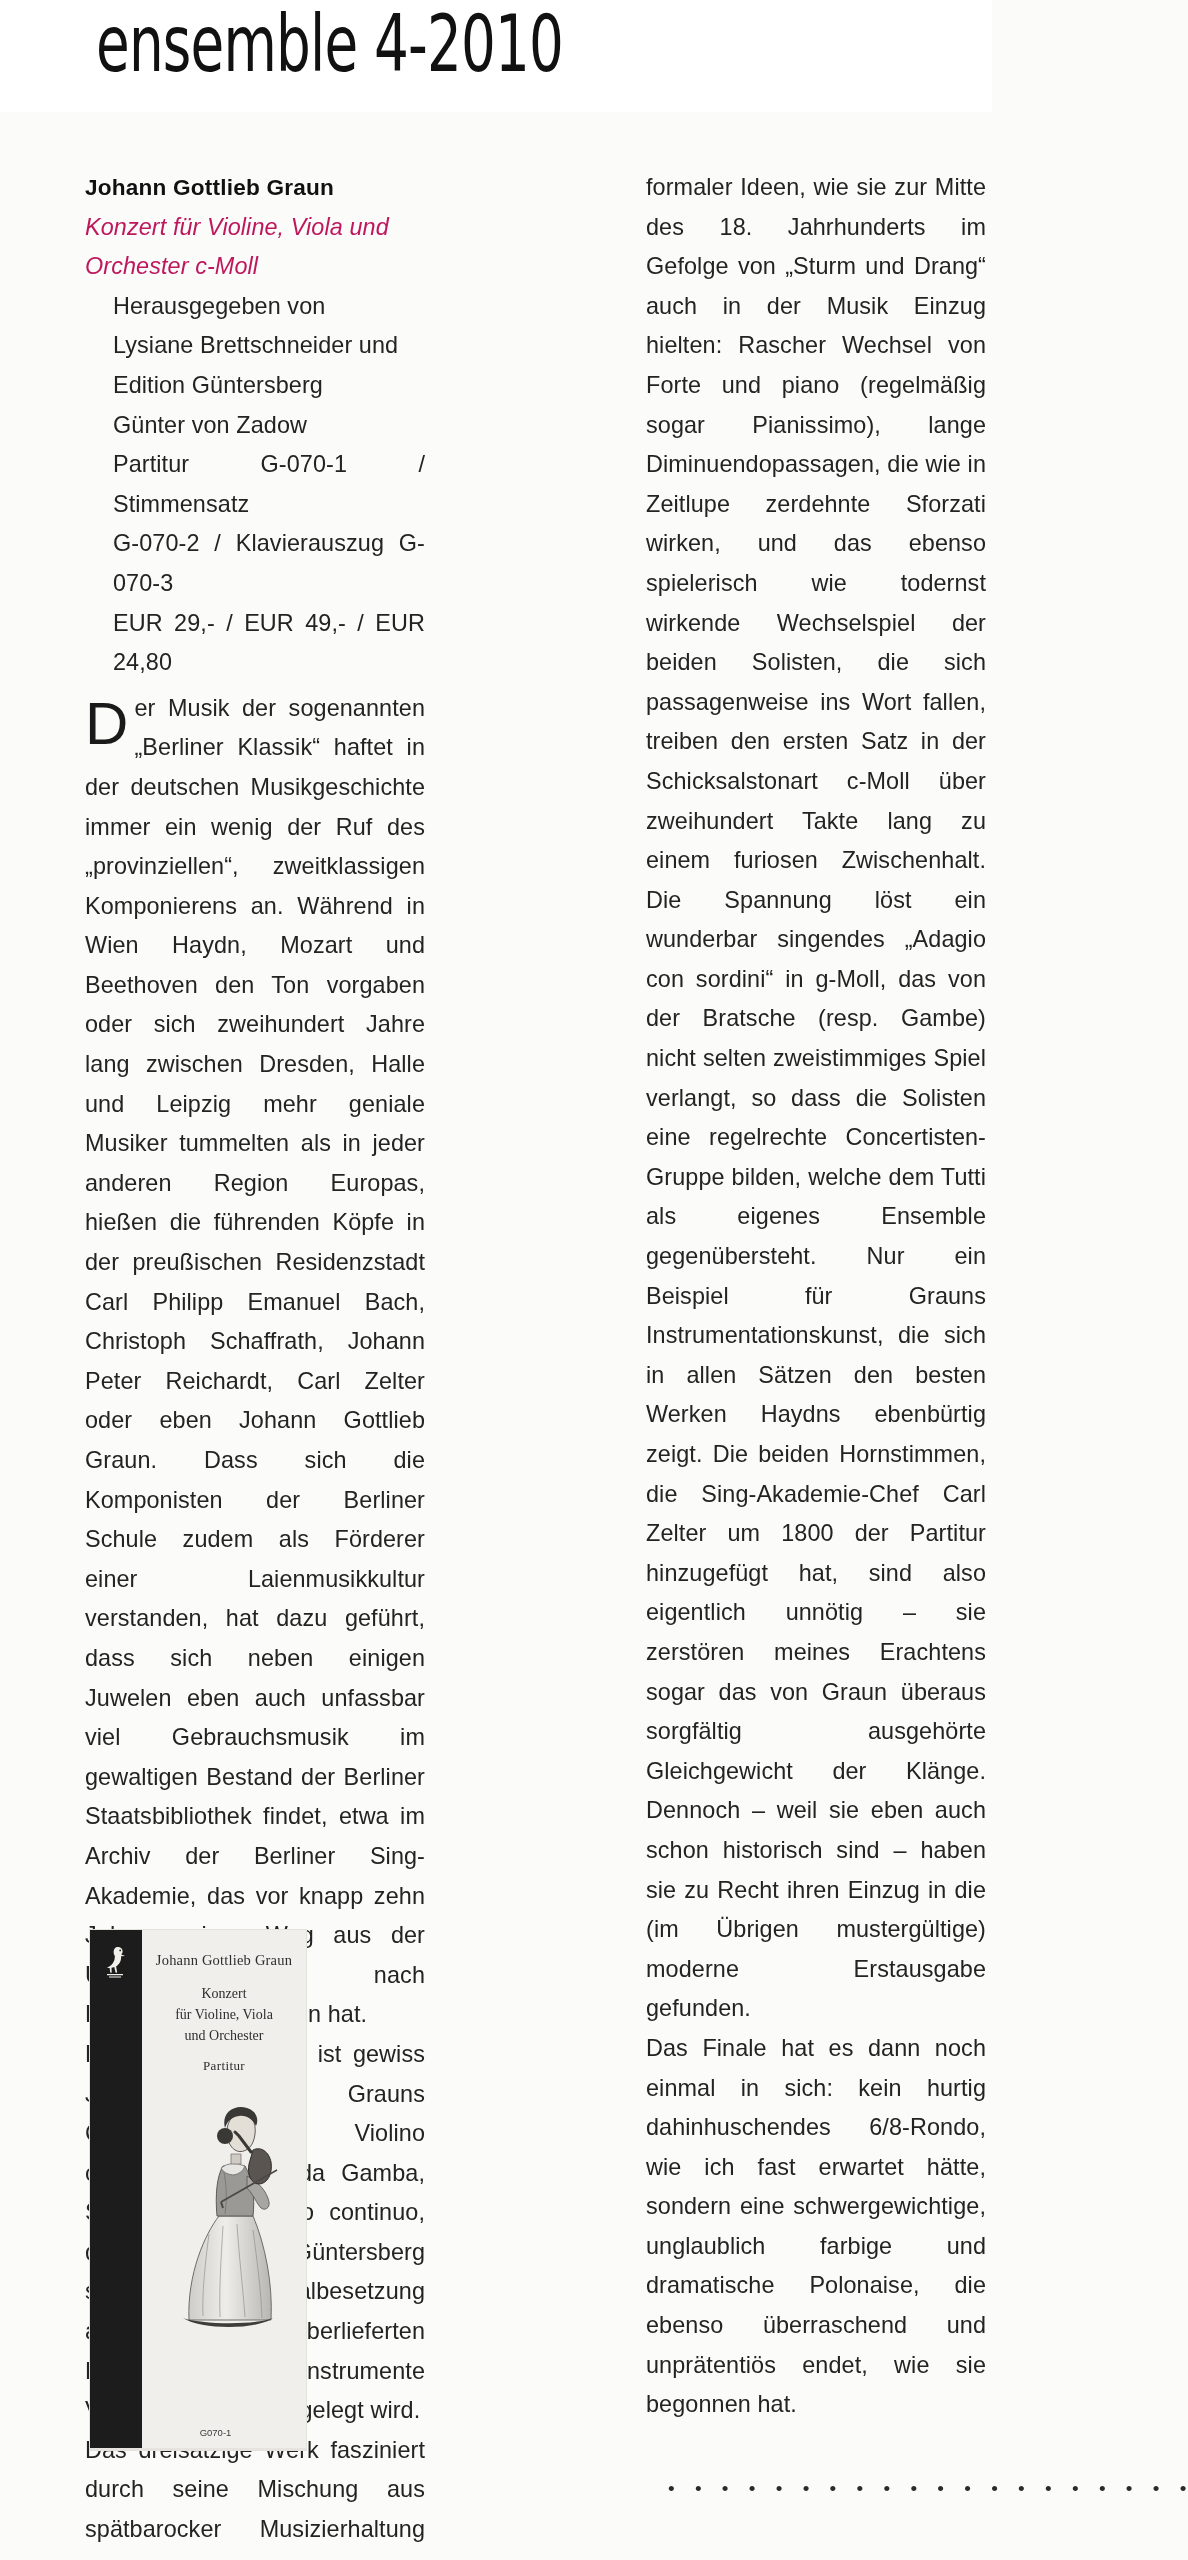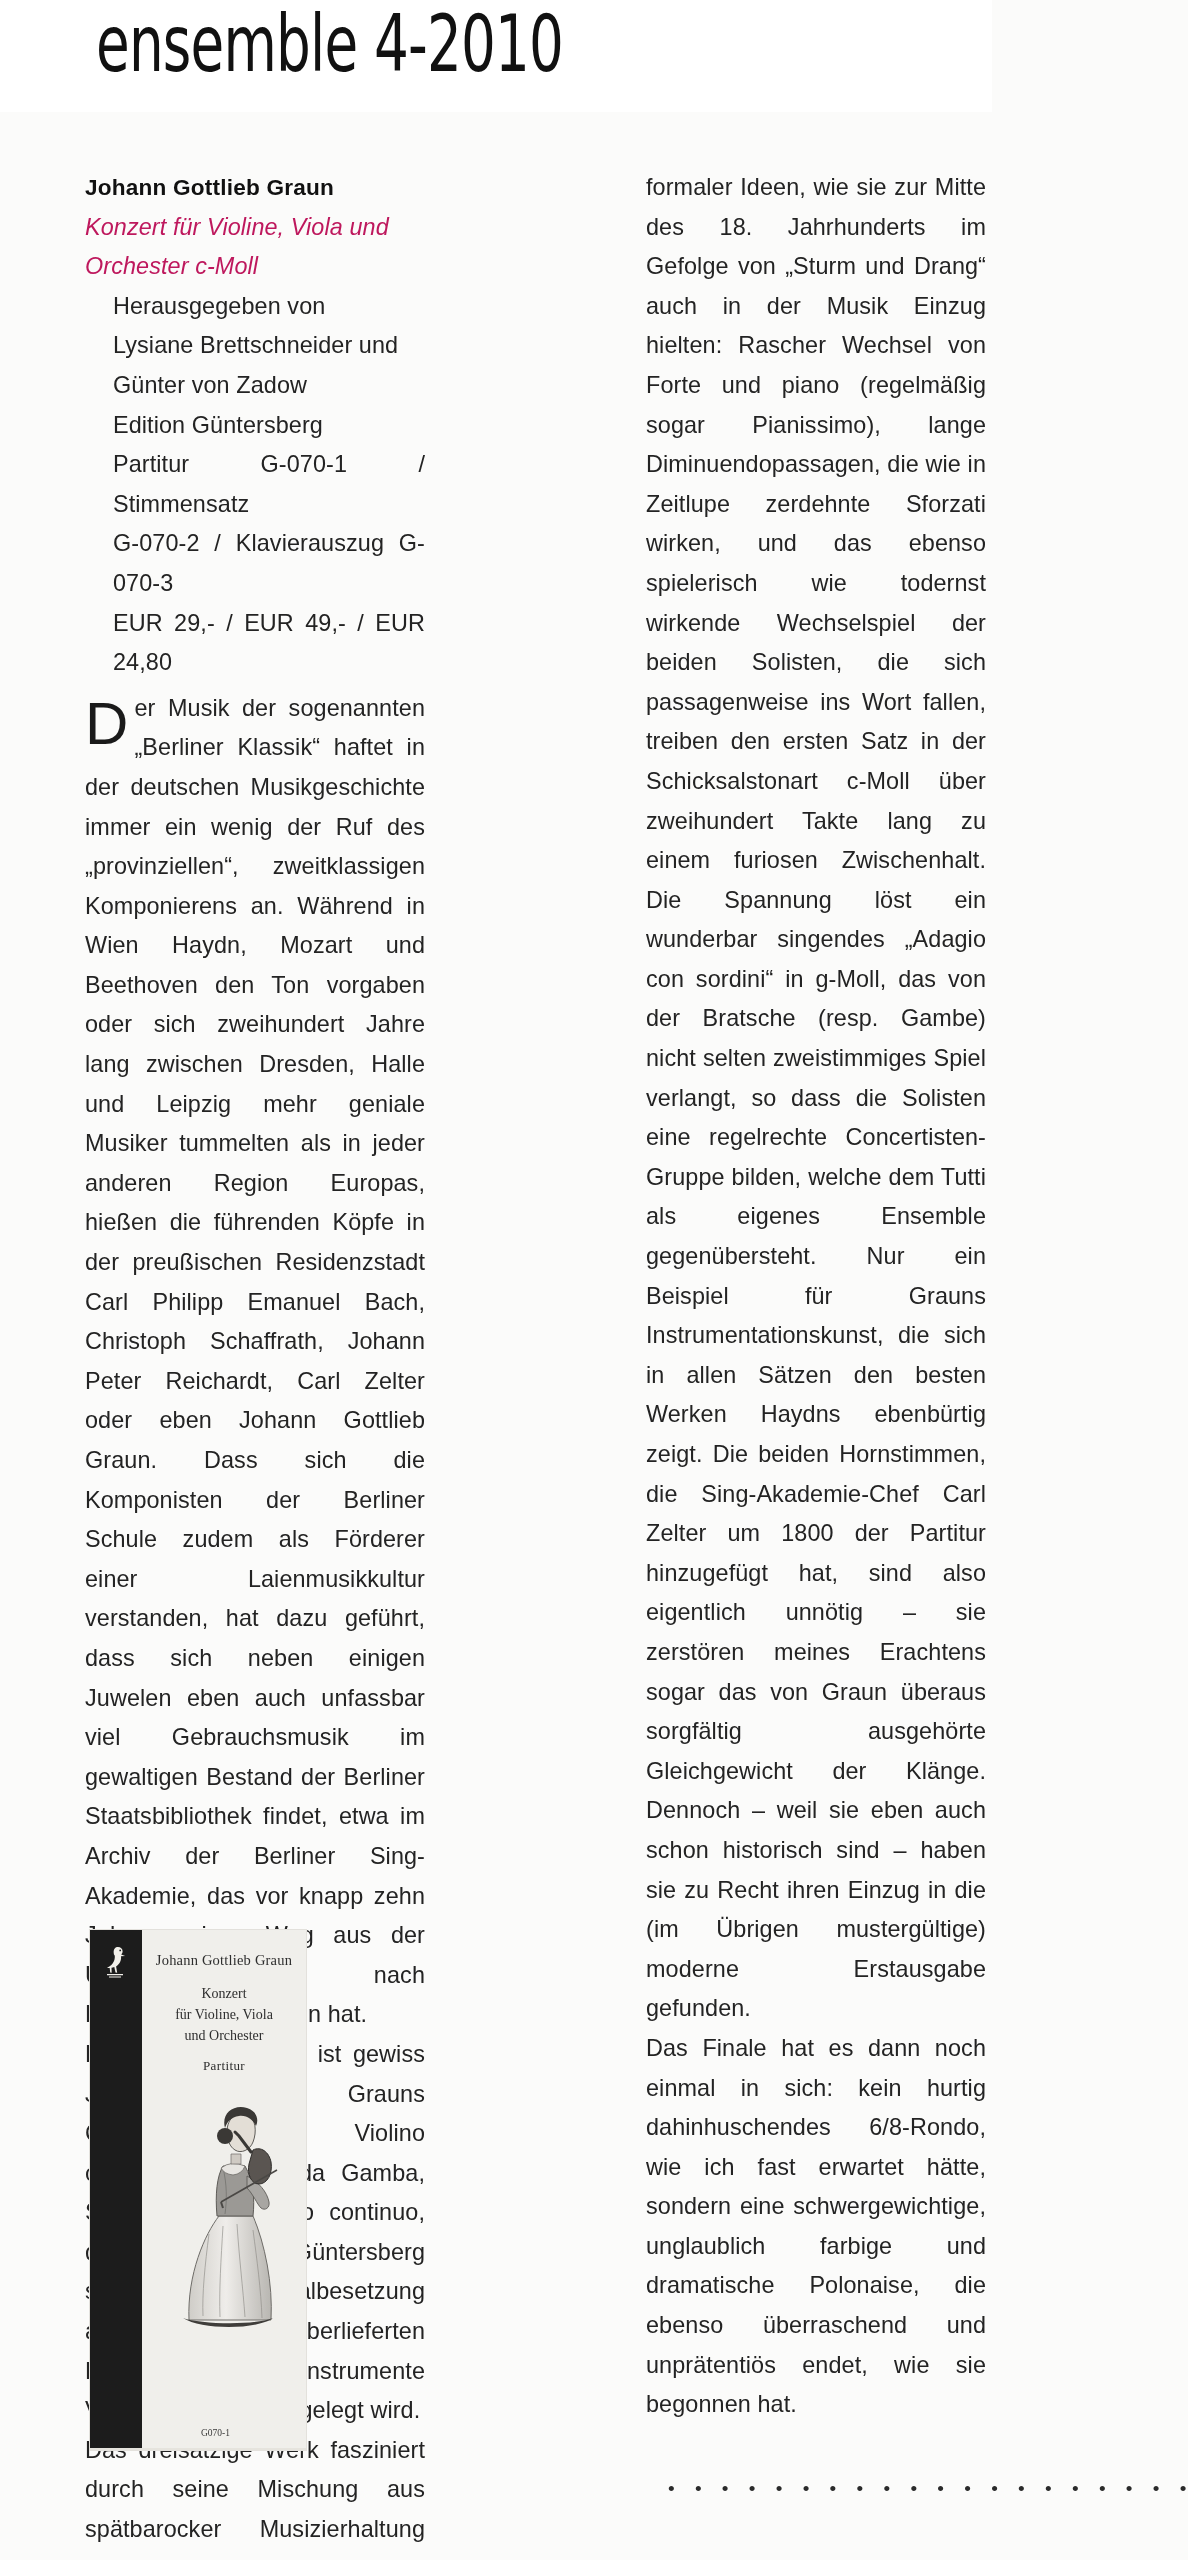--- a/index.html
+++ b/index.html
@@ -121,21 +121,21 @@
   .cv-title{font-size:14px;line-height:21px;}
   .cv-partitur{font-size:13px;margin-top:12px;letter-spacing:.4px;}
   .cv-art{
     margin:10px auto 0 auto;
     width:126px;height:250px;
     position:relative;
   }
   .cv-code{
     position:absolute;left:0;right:17px;bottom:12px;
     font-size:9.5px;color:#3a3a3a;
-    font-family:Liberation Serif, serif;
+    font-family:Liberation Sans, sans-serif;
   }
   .paper-edge{
     position:absolute;left:0;right:0;bottom:0;height:2px;background:#e6e4de;
   }
 </style>
 </head>
 <body>
 
 <div class="page">
 
@@ -144,22 +144,22 @@
   </div>
 
   <div class="col col-left">
 
     <div class="hd-block">
       <span class="hd-name">Johann Gottlieb Graun</span>
       <span class="hd-sub">Konzert für Violine, Viola und</span>
       <span class="hd-sub">Orchester c-Moll</span>
       <span class="hd-line">Herausgegeben von</span>
       <span class="hd-line">Lysiane Brettschneider und</span>
+      <span class="hd-line">Edition Güntersberg</span>
       <span class="hd-line">Günter von Zadow</span>
-      <span class="hd-line">Edition Güntersberg</span>
       <span class="hd-line">Partitur G-070-1 / Stimmensatz</span>
       <span class="hd-line">G-070-2 / Klavierauszug G-070-3</span>
       <span class="hd-line">EUR 29,- / EUR 49,- / EUR 24,80</span>
     </div>
 
     <p class="dropcap-para">
       <span class="dropcap">D</span><span>er Musik der sogenannten „Berliner Klassik“ haftet in der deutschen Musikgeschichte immer ein wenig der Ruf des „provinziellen“, zweitklassigen Komponierens an. Während in Wien Haydn, Mozart und Beethoven den Ton vorgaben oder sich zweihundert Jahre lang zwischen Dresden, Halle und Leipzig mehr geniale Musiker tummelten als in jeder anderen Region Europas, hießen die führenden Köpfe in der preußischen Residenzstadt Carl Philipp Emanuel Bach, Christoph Schaffrath, Johann Peter Reichardt, Carl Zelter oder eben Johann Gottlieb Graun. Dass sich die Komponisten der Berliner Schule zudem als Förderer einer Laienmusikkultur verstanden, hat dazu geführt, dass sich neben einigen Juwelen eben auch unfassbar viel Gebrauchsmusik im gewaltigen Bestand der Berliner Staatsbibliothek findet, etwa im Archiv der Berliner Sing-Akademie, das vor knapp zehn Jahren seinen Weg aus der Ukraine zurück nach Deutschland gefunden hat.</span>
     </p>
 
     <p>Eine dieser Juwelen ist gewiss Johann Gottlieb Grauns Concerto für Violino concertante, Viola da Gamba, Streicher und Basso continuo, das in der Edition Güntersberg sowohl in der Originalbesetzung als auch in der überlieferten Fassung für die Soloinstrumente Violine und Viola vorgelegt wird.</p>

